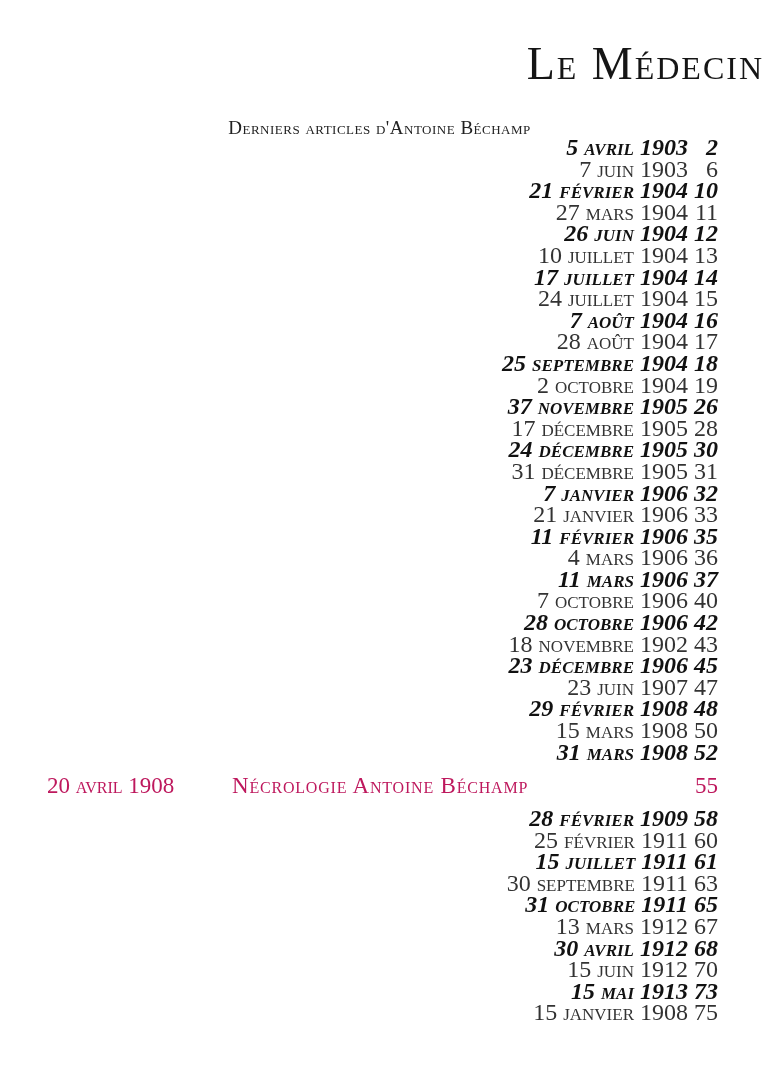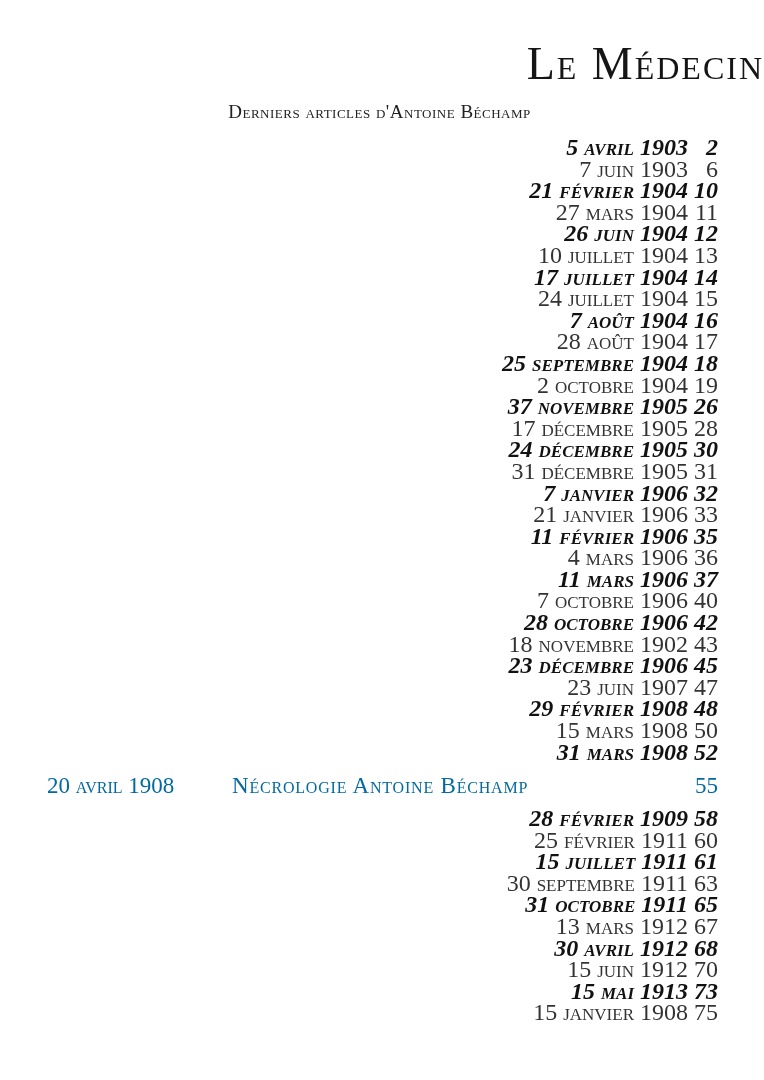--- a/index.html
+++ b/index.html
@@ -23,21 +23,21 @@
       text-align: right;
       font-family: "Liberation Serif", serif;
       font-size: 46px;
       font-variant: small-caps;
       letter-spacing: 2px;
       line-height: 60px;
       color: #151515;
     }
     .subtitle {
       position: absolute;
-      top: 100px;
+      top: 116px;
       left: 0;
       width: 759px;
       text-align: center;
       font-family: "Liberation Serif", serif;
       font-size: 19px;
       font-variant: small-caps;
       letter-spacing: 0.5px;
       line-height: 24px;
       color: #222;
     }
@@ -70,21 +70,21 @@
       position: absolute;
       top: 770px;
       left: 47px;
       width: 671px;
       display: flex;
       align-items: baseline;
       font-family: "Liberation Serif", serif;
       font-size: 23px;
       font-variant: small-caps;
       line-height: 32px;
-      color: #0369a1;
+      color: #be185d;
     }
     .necro .date { width: 185px; white-space: nowrap; }
     .necro .title-text { flex: 1; letter-spacing: 0.8px; white-space: nowrap; }
     .necro .page { text-align: left; }
   </style>
 </head>
 <body>
 
 <div class="title">Le Médecin</div>
 <div class="subtitle">Derniers articles d'Antoine Béchamp</div>

